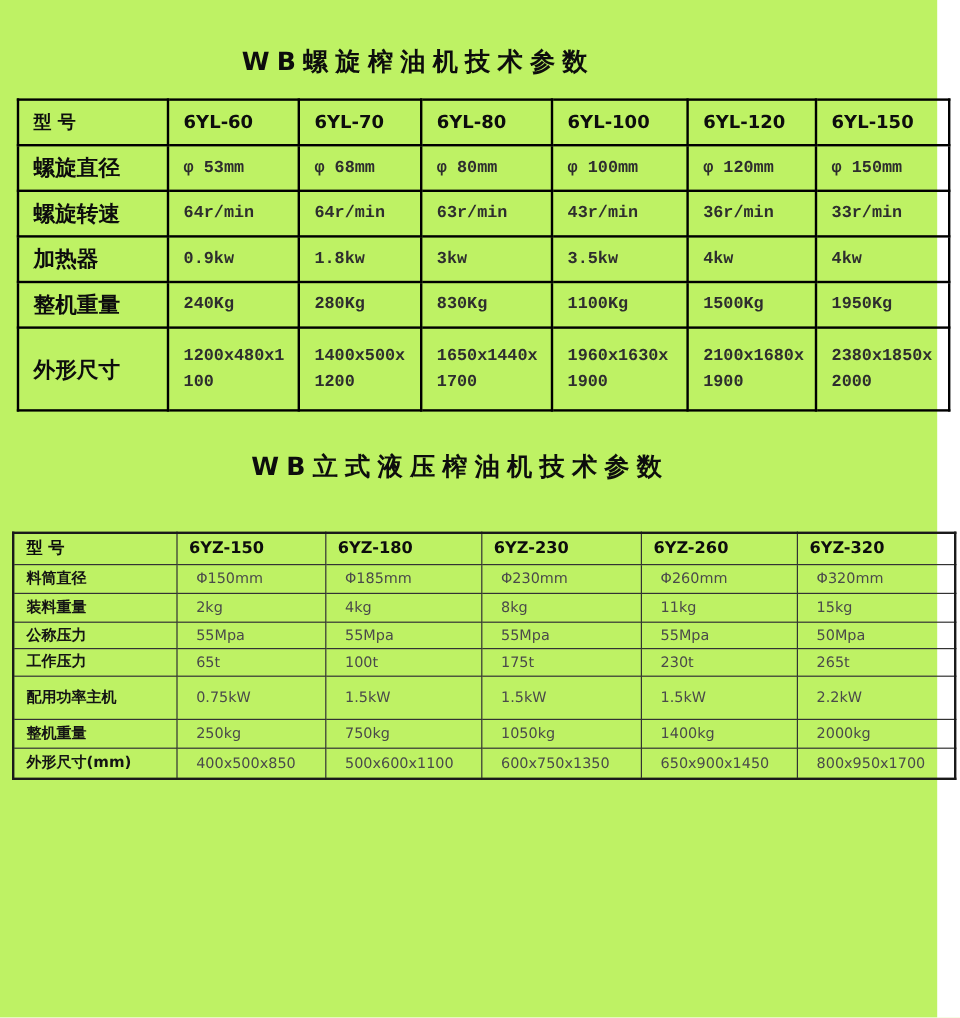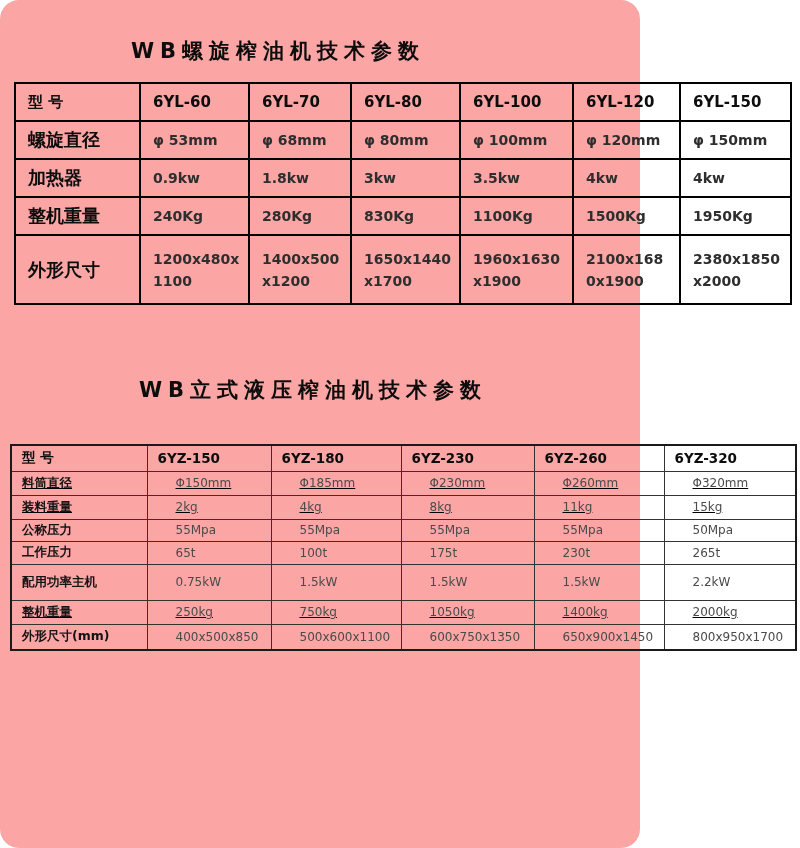--- a/index.html
+++ b/index.html
@@ -5,43 +5,42 @@
   html, body {
     margin: 0;
     padding: 0;
     background: #ffffff;
     width: 800px;
     height: 848px;
     overflow: hidden;
     font-family: "DejaVu Sans", "Liberation Sans", sans-serif;
   }
   .page {
-    width: 640px;
+    width: 781px;
     height: 848px;
-    background: #fca5a5;
+    background: #bef264;
     box-sizing: border-box;
-    border-radius: 19px;
   }
   .doc-title {
     text-align: center;
     font-size: 21px;
     font-weight: bold;
     color: #0d0d0d;
     letter-spacing: 6px;
     line-height: 26px;
     white-space: nowrap;
   }
   .title1 {
     margin: 0;
     padding-top: 38px;
     padding-right: 84px;
   }
   .title2 {
     margin: 0;
-    padding-top: 72px;
+    padding-top: 33px;
     padding-right: 14px;
   }
   table {
     border-collapse: collapse;
     table-layout: fixed;
   }
   
   .t1 {
     margin: 18px 0 0 14px;
     width: 776px;
@@ -65,20 +64,21 @@
   .t1 td.lbl {
     font-size: 18px;
     font-weight: bold;
     color: #0d0d0d;
   }
   .t1 td.val {
     font-size: 14px;
     font-weight: 600;
     color: #2e2e2e;
     line-height: 22px;
+    font-family: Liberation Mono, monospace;
   }
   
   .t2 {
     margin: 41px 0 0 10px;
     width: 785px;
     border: 2px solid #1a1a1a;
   }
   .t2 th, .t2 td {
     border: 1px solid #333333;
     text-align: left;
@@ -94,25 +94,25 @@
   }
   .t2 td.lbl {
     font-size: 12.5px;
     font-weight: bold;
     color: #141414;
   }
   .t2 td.val {
     font-size: 12px;
     font-weight: normal;
     color: #4a4a4a;
-    padding-left: 28px;
+    padding-left: 16px;
   }
   .t2 tr.h22 { height: 22px; }
   .t2 tr.h23 { height: 23px; }
-  .t2 tr.h24 { height: 24px; text-decoration: underline; }
+  .t2 tr.h24 { height: 24px; }
   .t2 tr.h26 { height: 26px; }
   .t2 tr.h31 { height: 31px; }
   .t2 tr.h36 { height: 36px; }
 </style>
 </head>
 <body>
 
 <div class="page">
 
   <h1 class="doc-title title1">WB螺旋榨油机技术参数</h1>
@@ -138,20 +138,29 @@
         <th>6YL-150</th>
       </tr>
       <tr>
         <td class="lbl">螺旋直径</td>
         <td class="val">φ 53mm</td>
         <td class="val">φ 68mm</td>
         <td class="val">φ 80mm</td>
         <td class="val">φ 100mm</td>
         <td class="val">φ 120mm</td>
         <td class="val">φ 150mm</td>
+      </tr>
+      <tr>
+        <td class="lbl">螺旋转速</td>
+        <td class="val">64r/min</td>
+        <td class="val">64r/min</td>
+        <td class="val">63r/min</td>
+        <td class="val">43r/min</td>
+        <td class="val">36r/min</td>
+        <td class="val">33r/min</td>
       </tr>
       <tr>
         <td class="lbl">加热器</td>
         <td class="val">0.9kw</td>
         <td class="val">1.8kw</td>
         <td class="val">3kw</td>
         <td class="val">3.5kw</td>
         <td class="val">4kw</td>
         <td class="val">4kw</td>
       </tr>

